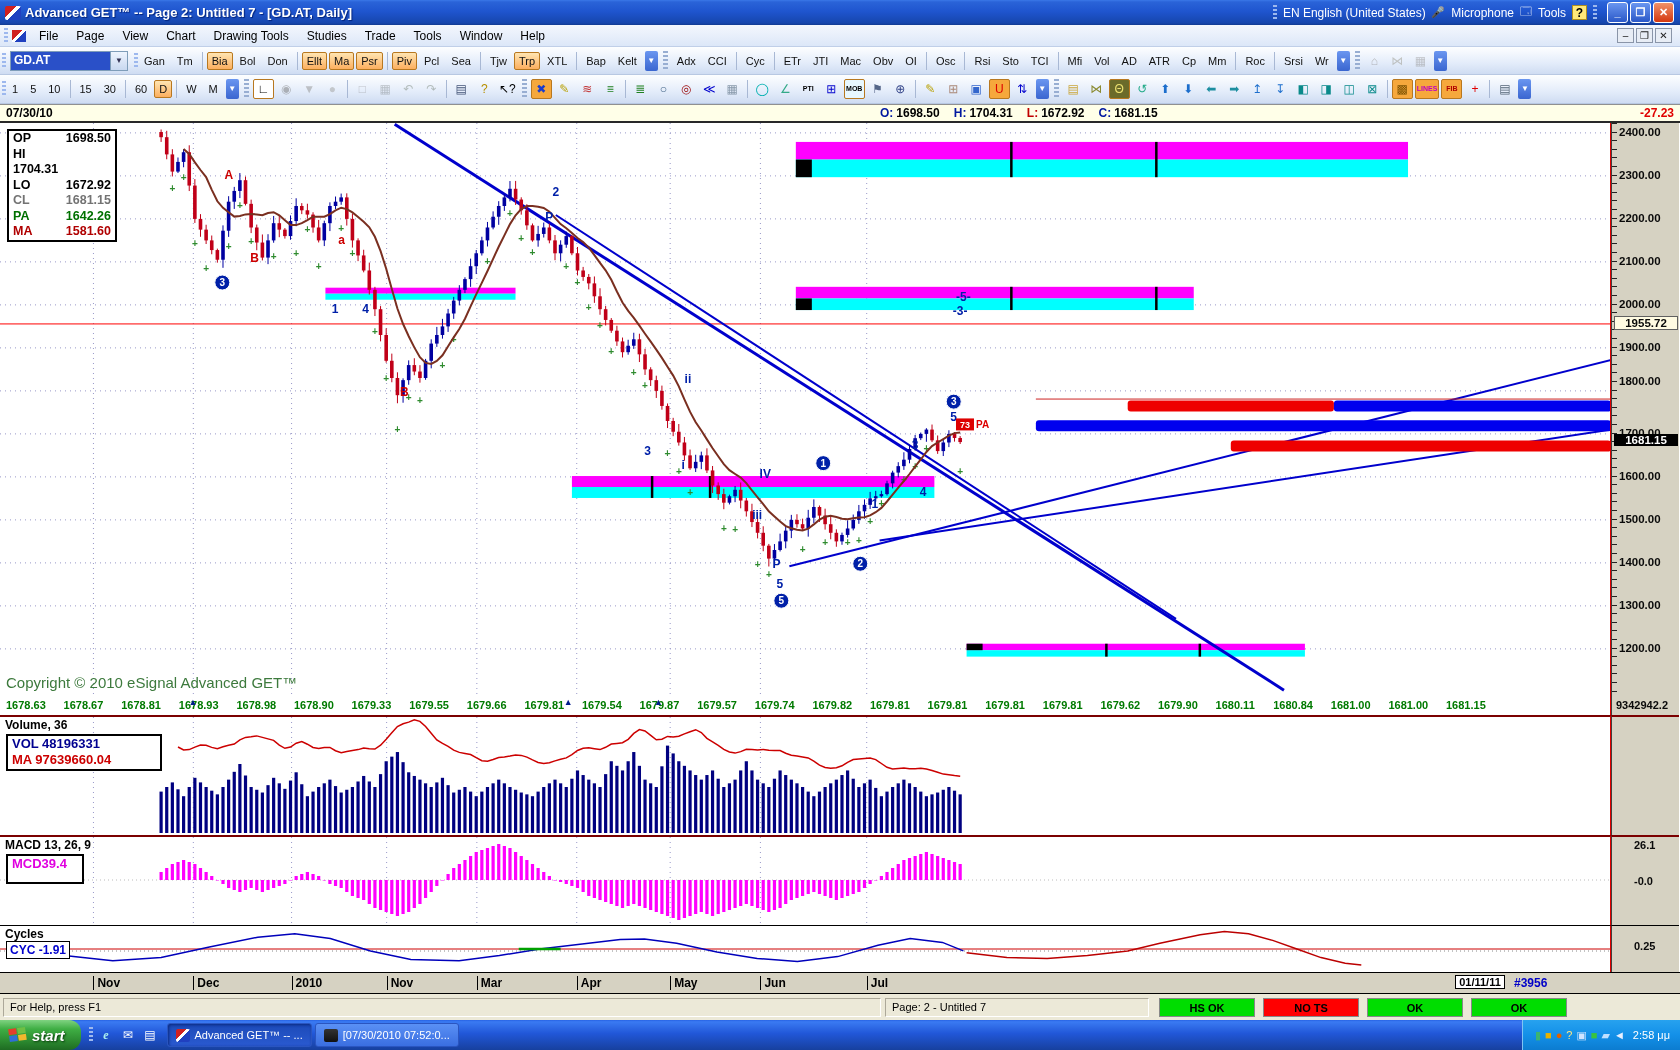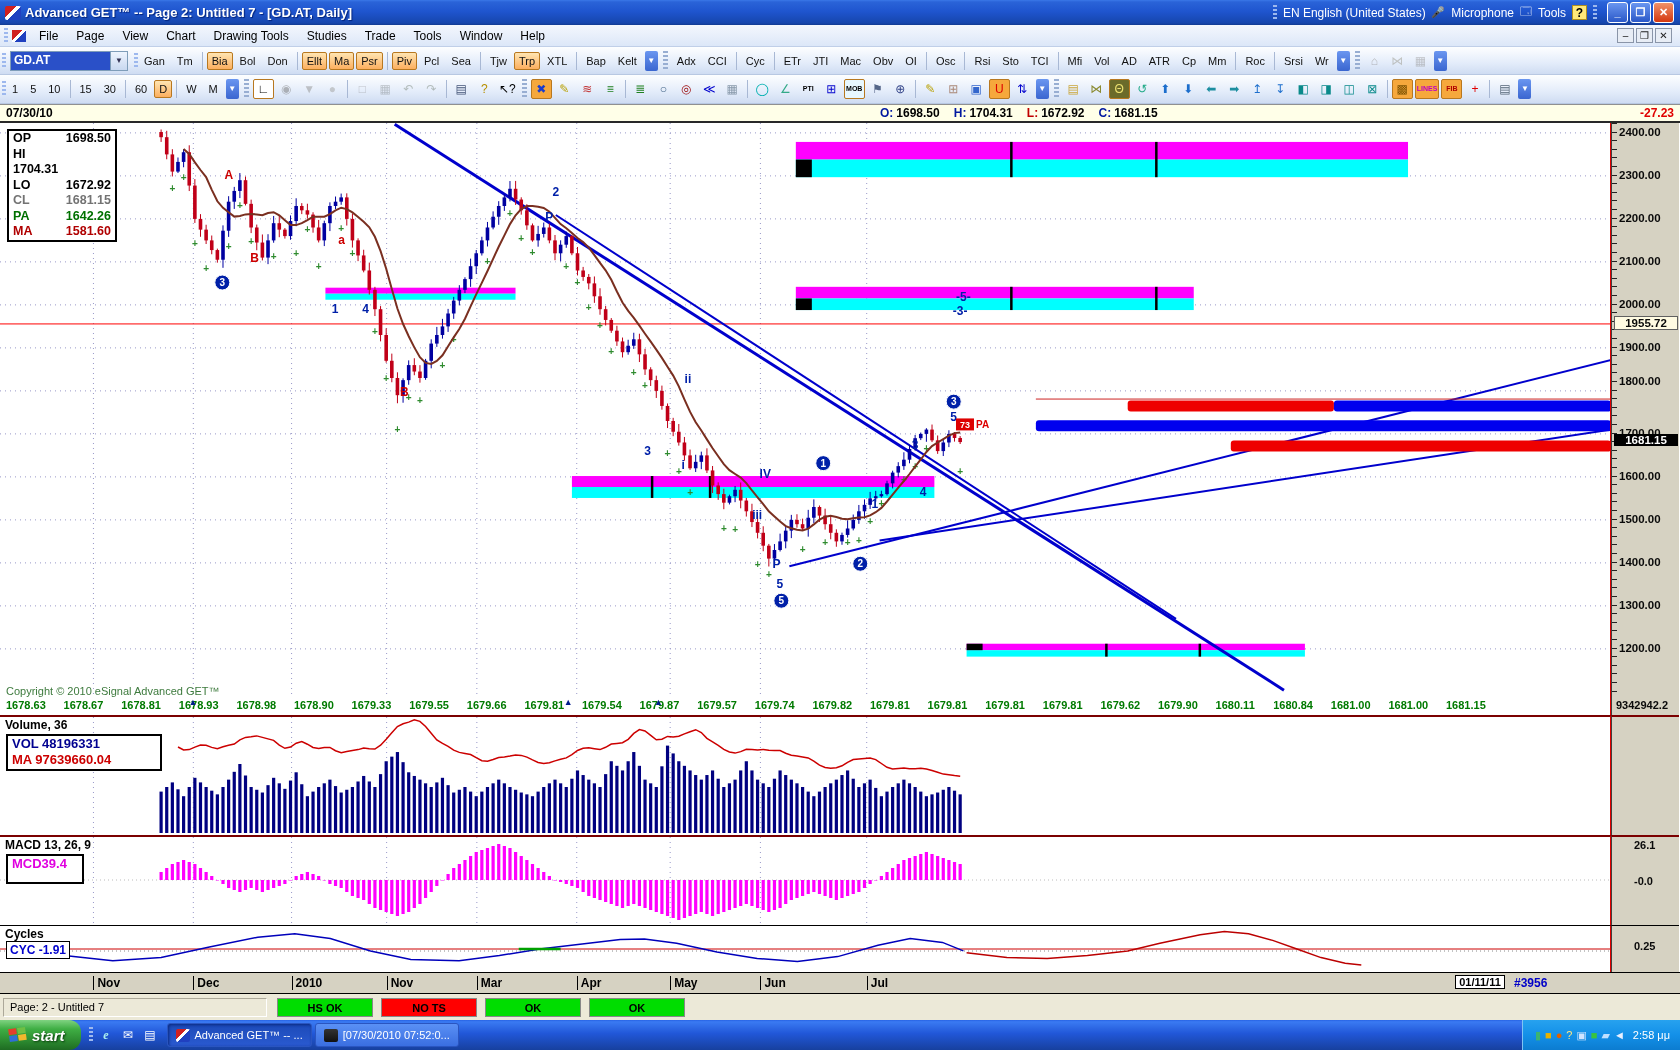--- a/index.html
+++ b/index.html
@@ -52,21 +52,21 @@
 .panelrow { display:flex; }
 #chartrow { top:123px; height:574px; }
 .plotwrap { position:relative; width:1611px; background:#fff; border-right:1px solid #e00000; overflow:hidden; }
 .scalecol { position:relative; width:68px; background:#d6d2c2; border-left:1px solid #404040; font-size:11.5px; font-weight:bold; color:#0a0a0a; }
 .scalecol .tickstrip { position:absolute; left:0; top:0; bottom:0; width:5px; background:repeating-linear-gradient(180deg,#222 0 1px,transparent 1px 8.6px); }
 .slabel { position:absolute; left:7px; white-space:nowrap; }
 .tagbeige { position:absolute; left:2px; width:64px; background:#fffbe2; border:1px solid #606060; text-align:center; }
 .tagblack { position:absolute; left:2px; width:64px; background:#000; color:#fff; text-align:center; }
 #quotebox { position:absolute; left:7px; top:6px; width:110px; background:#fff; border:2px solid #000; font-size:12.5px; font-weight:bold; z-index:5; }
 #quotebox .qrow { display:flex; justify-content:space-between; padding:0 4px; line-height:15.5px; }
-#copyright { position:absolute; left:6px; bottom:0; font-size:11px; color:#3d7a3d; z-index:4; }
+#copyright { position:absolute; left:6px; bottom:6px; font-size:15px; color:#3d7a3d; z-index:4; }
 
 
 #numstrip { top:697px; height:18px; }
 #numstrip .plotwrap { background:#fff; }
 .gnum { position:absolute; top:2px; font-size:11px; font-weight:bold; color:#007a00; }
 .tri { position:absolute; top:0px; font-size:9px; color:#001a8c; }
 
 
 #volrow { top:715px; height:120px; } 
 #volrow .plotwrap,#volrow .scalecol { border-top:2px solid #7b0000; }
@@ -1184,20 +1184,21 @@
       <span class="mlabel" style="left: 291.591px;">2010</span>
       <span class="mlabel" style="left: 386.64px;">Nov</span>
       <span class="mlabel" style="left: 476.856px;">Mar</span>
       <span class="mlabel" style="left: 576.738px;">Apr</span>
       <span class="mlabel" style="left: 670.176px;">May</span>
       <span class="mlabel" style="left: 760.392px;">Jun</span>
       <span class="mlabel" style="left: 866.718px;">Jul</span>
     </div>
 
   <div id="statusbar" class="row">
+    <span class="scell help">For Help, press F1</span>
     <span class="scell page">Page: 2 - Untitled 7</span>
     <span id="sinds" style="display:flex;gap:8px;margin-left:6px">
         <span class="sind" style="background: rgb(0, 221, 0);">HS OK</span>
         <span class="sind" style="background: rgb(255, 0, 0);">NO TS</span>
         <span class="sind" style="background: rgb(0, 221, 0);">OK</span>
         <span class="sind" style="background: rgb(0, 221, 0);">OK</span>
       </span>
   </div>
 
   <div id="taskbar" class="row">

